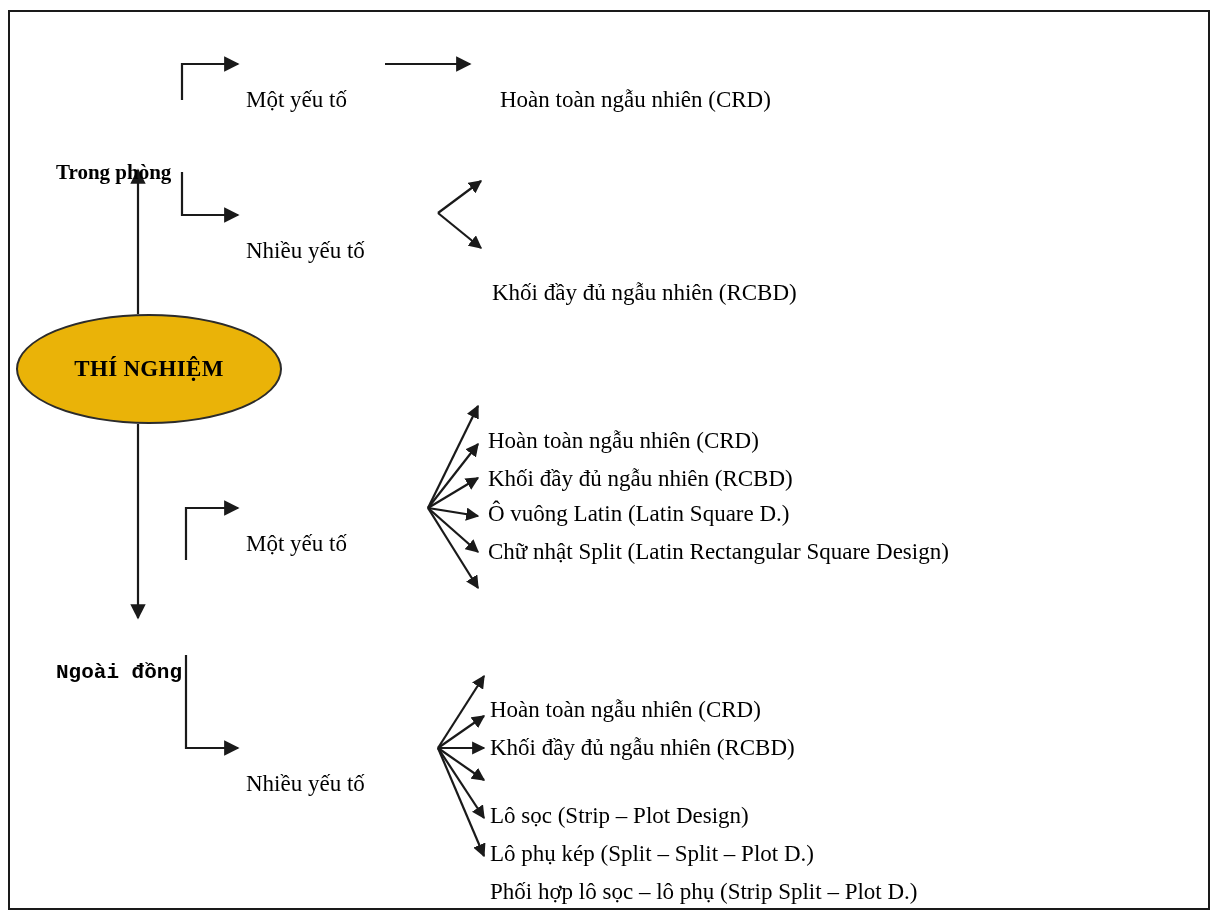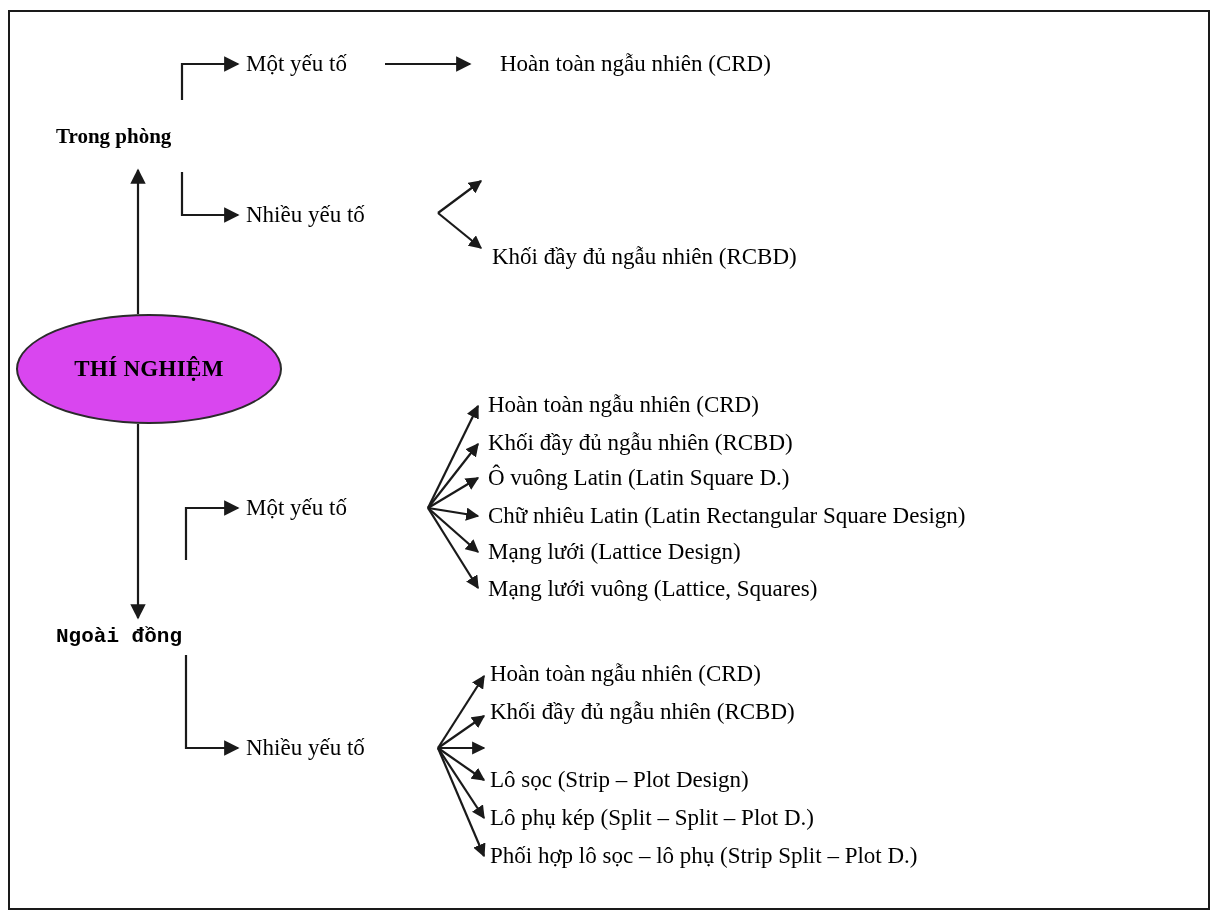--- a/index.html
+++ b/index.html
@@ -32,20 +32,21 @@
     left: 0;
     top: 0;
     width: 1222px;
     height: 922px;
     pointer-events: none;
   }
   .node {
     position: absolute;
     white-space: nowrap;
     line-height: 1;
+    margin-top: 36px;
   }
   .root-label {
     font-weight: bold;
     font-size: 23px;
     letter-spacing: 0.3px;
   }
   .branch-label {
     font-weight: bold;
     font-size: 21px;
   }
@@ -57,21 +58,21 @@
   }
   #ellipse {
     position: absolute;
     left: 16px;
     top: 314px;
     width: 266px;
     height: 110px;
     border: 2px solid #2b2b2b;
     border-radius: 50%;
     box-sizing: border-box;
-    background: #d946ef;
+    background: #eab308;
     display: flex;
     align-items: center;
     justify-content: center;
   }
 </style>
 </head>
 <body>
 
 <div id="page">
 
@@ -138,23 +139,21 @@
 
   <div class="node mid-label" style="left:246px; top:736px;">Nhiều yếu tố</div>
 
   <div class="node leaf" style="left:500px; top:52px;">Hoàn toàn ngẫu nhiên (CRD)</div>
 
   <div class="node leaf" style="left:492px; top:245px;">Khối đầy đủ ngẫu nhiên (RCBD)</div>
 
   <div class="node leaf" style="left:488px; top:393px;">Hoàn toàn ngẫu nhiên (CRD)</div>
   <div class="node leaf" style="left:488px; top:431px;">Khối đầy đủ ngẫu nhiên (RCBD)</div>
   <div class="node leaf" style="left:488px; top:466px;">Ô vuông Latin (Latin Square D.)</div>
-  <div class="node leaf" style="left:488px; top:504px;">Chữ nhiêu Latin (Latin Rectangular Square Design)</div>
-  <div class="node leaf" style="left:488px; top:540px;">Mạng lưới (Lattice Design)</div>
-  <div class="node leaf" style="left:488px; top:577px;">Mạng lưới vuông (Lattice, Squares)</div>
+  <div class="node leaf" style="left:488px; top:504px;">Chữ nhật Split (Latin Rectangular Square Design)</div>
 
   <div class="node leaf" style="left:490px; top:662px;">Hoàn toàn ngẫu nhiên (CRD)</div>
   <div class="node leaf" style="left:490px; top:700px;">Khối đầy đủ ngẫu nhiên (RCBD)</div>
   <div class="node leaf" style="left:490px; top:768px;">Lô sọc (Strip – Plot Design)</div>
   <div class="node leaf" style="left:490px; top:844px;">Phối hợp lô sọc – lô phụ (Strip Split – Plot D.)</div>
   <div class="node leaf" style="left:490px; top:806px;">Lô phụ kép (Split – Split – Plot D.)</div>
 
 </div>
 
 </body></html>

